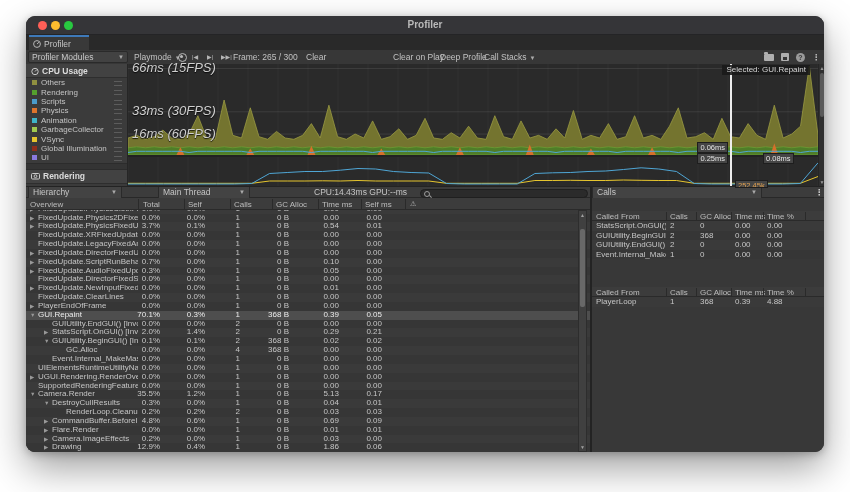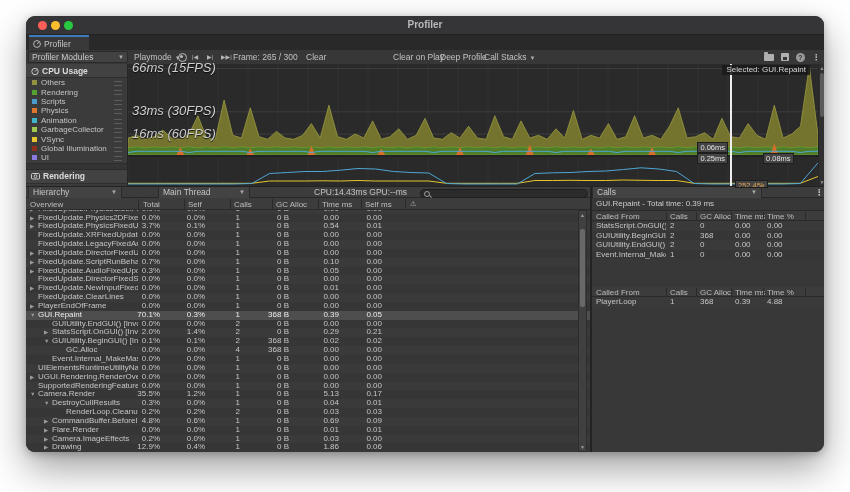--- a/index.html
+++ b/index.html
@@ -728,21 +728,20 @@
         </div>
       </div>
     <div class="vsb">
       <span class="sarrow" style="top:1px;">▲</span>
       <span class="thumb"></span>
       <span class="sarrow" style="bottom:1px;">▼</span>
     </div>
     <div class="pane-sep"></div>
 
     <div class="dpane">
-      <div class="dsummary">GUI.Repaint - Total time: 0.39 ms</div>
       <div class="dthead" id="dhead1" style="top:13px;">
           <span style="left: 4px;">Called From</span>
           <span style="left: 78px;">Calls</span>
           <span style="left: 108px;">GC Alloc</span>
           <span style="left: 143px;">Time ms</span>
           <span style="left: 175px;">Time %</span>
           <div class="dsep" style="left: 74px;"></div>
           <div class="dsep" style="left: 104px;"></div>
           <div class="dsep" style="left: 139px;"></div>
           <div class="dsep" style="left: 171px;"></div>

